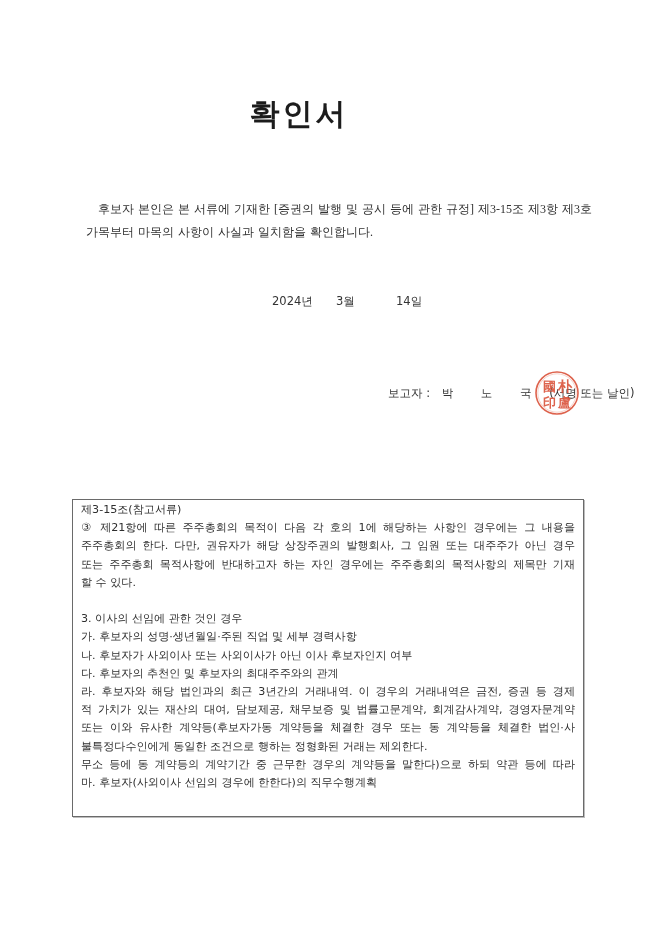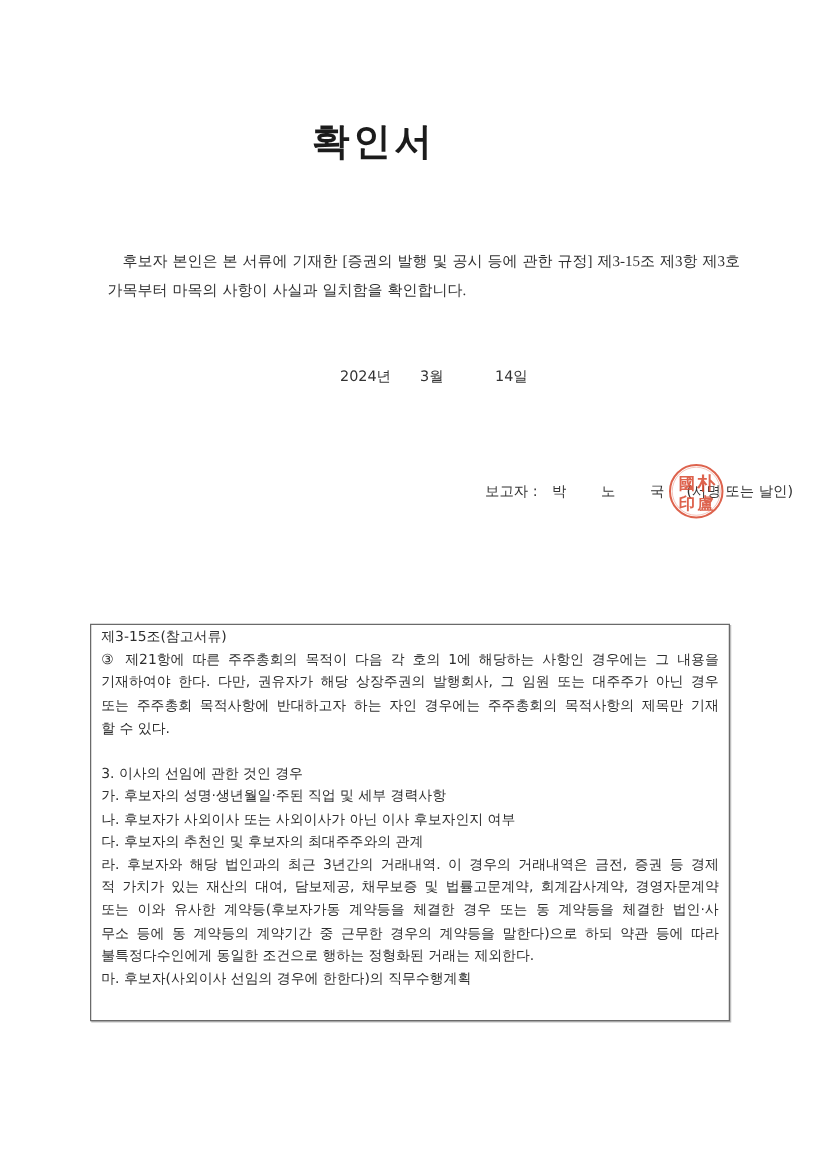--- a/index.html
+++ b/index.html
@@ -126,30 +126,30 @@
     <text x="9" y="21" font-size="13">國</text>
     <text x="24" y="37" font-size="13">盧</text>
     <text x="9" y="37" font-size="13">印</text>
   </g>
 </svg>
 
 <div class="ref-box">
   <span class="heading">제3-15조(참고서류)</span>
   <div class="para">
     <span class="ln">③ 제21항에 따른 주주총회의 목적이 다음 각 호의 1에 해당하는 사항인 경우에는 그 내용을</span>
-    <span class="ln">기재하여야 한다. 다만, 권유자가 해당 상장주권의 발행회사, 그 임원 또는 대주주가 아닌 경우</span>
+    <span class="ln">주주총회의 한다. 다만, 권유자가 해당 상장주권의 발행회사, 그 임원 또는 대주주가 아닌 경우</span>
     <span class="ln">또는 주주총회 목적사항에 반대하고자 하는 자인 경우에는 주주총회의 목적사항의 제목만 기재</span>
     <span class="ln last">할 수 있다.</span>
   </div>
   <span class="spacer"></span>
   <span class="item">3. 이사의 선임에 관한 것인 경우</span>
   <span class="item">가. 후보자의 성명·생년월일·주된 직업 및 세부 경력사항</span>
   <span class="item">나. 후보자가 사외이사 또는 사외이사가 아닌 이사 후보자인지 여부</span>
   <span class="item">다. 후보자의 추천인 및 후보자의 최대주주와의 관계</span>
   <div class="para">
     <span class="ln">라. 후보자와 해당 법인과의 최근 3년간의 거래내역. 이 경우의 거래내역은 금전, 증권 등 경제</span>
     <span class="ln">적 가치가 있는 재산의 대여, 담보제공, 채무보증 및 법률고문계약, 회계감사계약, 경영자문계약</span>
     <span class="ln">또는 이와 유사한 계약등(후보자가동 계약등을 체결한 경우 또는 동 계약등을 체결한 법인·사</span>
+    <span class="ln last">불특정다수인에게 동일한 조건으로 행하는 정형화된 거래는 제외한다.</span>
     <span class="ln">무소 등에 동 계약등의 계약기간 중 근무한 경우의 계약등을 말한다)으로 하되 약관 등에 따라</span>
-    <span class="ln last">불특정다수인에게 동일한 조건으로 행하는 정형화된 거래는 제외한다.</span>
   </div>
   <span class="item">마. 후보자(사외이사 선임의 경우에 한한다)의 직무수행계획</span>
 </div>
 
 </body></html>

